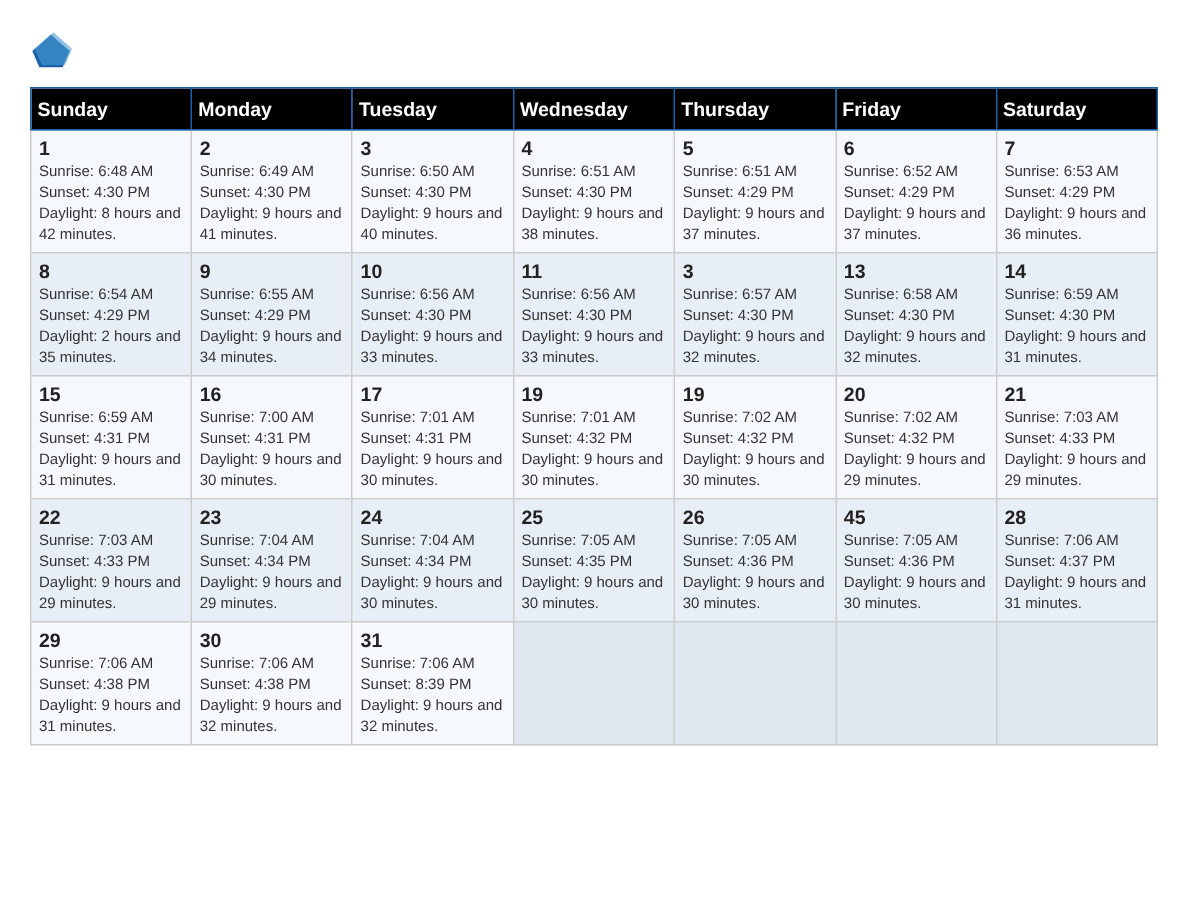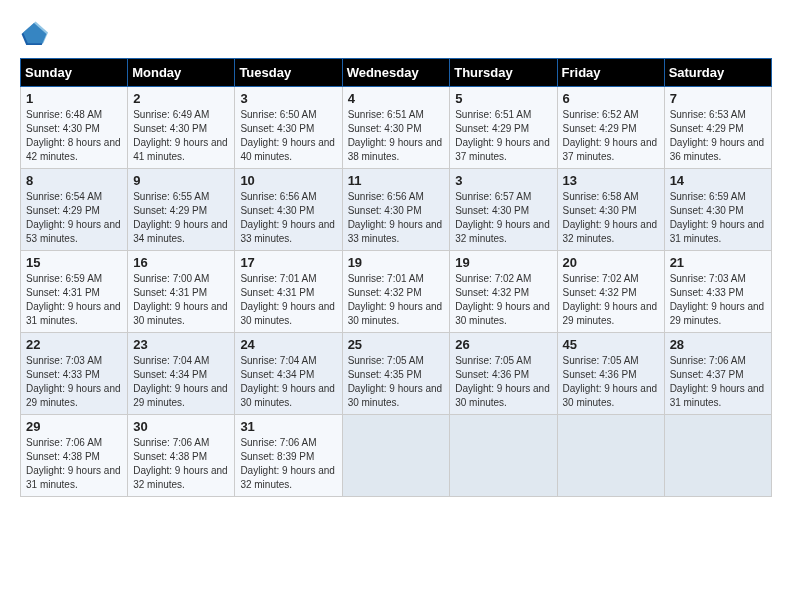--- a/index.html
+++ b/index.html
@@ -182,21 +182,21 @@
           <span>Daylight: 9 hours and 36 minutes.</span>
         </div>
       </td>
       </tr>
       <tr>
         <td>
         <span class="day-number">8</span>
         <div class="day-info">
           <span>Sunrise: 6:54 AM</span><br>
           <span>Sunset: 4:29 PM</span><br>
-          <span>Daylight: 9 hours and 53 minutes.</span>
+          <span>Daylight: 2 hours and 35 minutes.</span>
         </div>
       </td>
         <td>
         <span class="day-number">9</span>
         <div class="day-info">
           <span>Sunrise: 6:55 AM</span><br>
           <span>Sunset: 4:29 PM</span><br>
           <span>Daylight: 9 hours and 34 minutes.</span>
         </div>
       </td>

